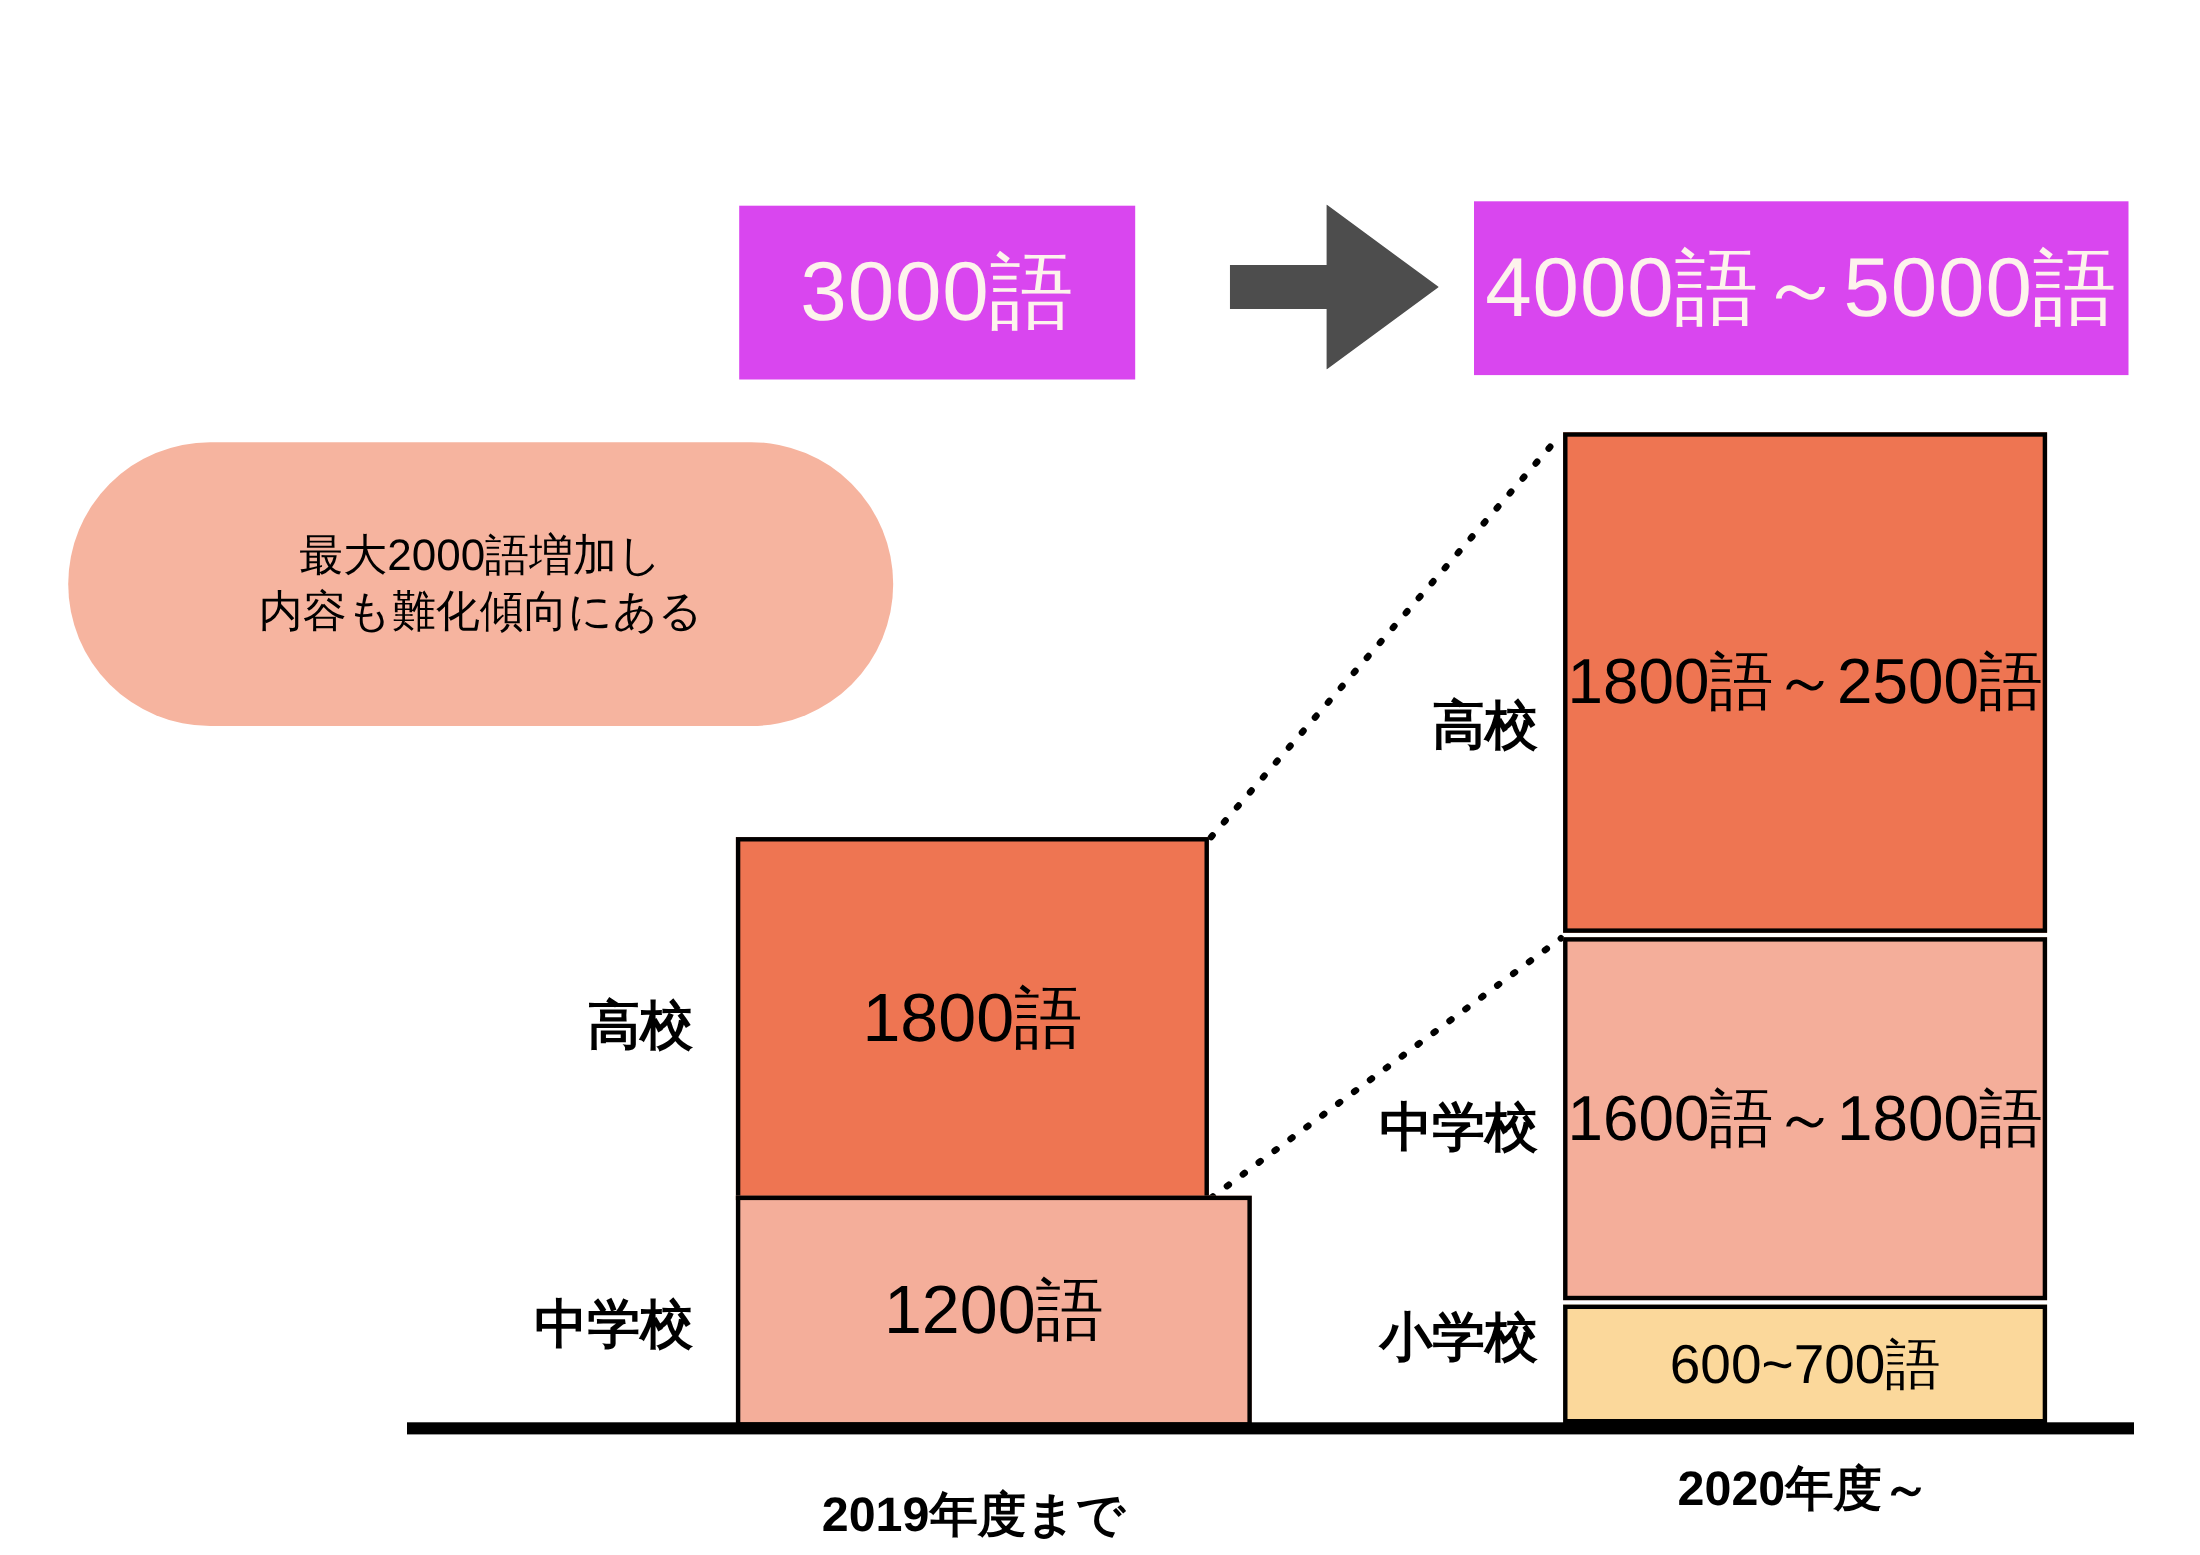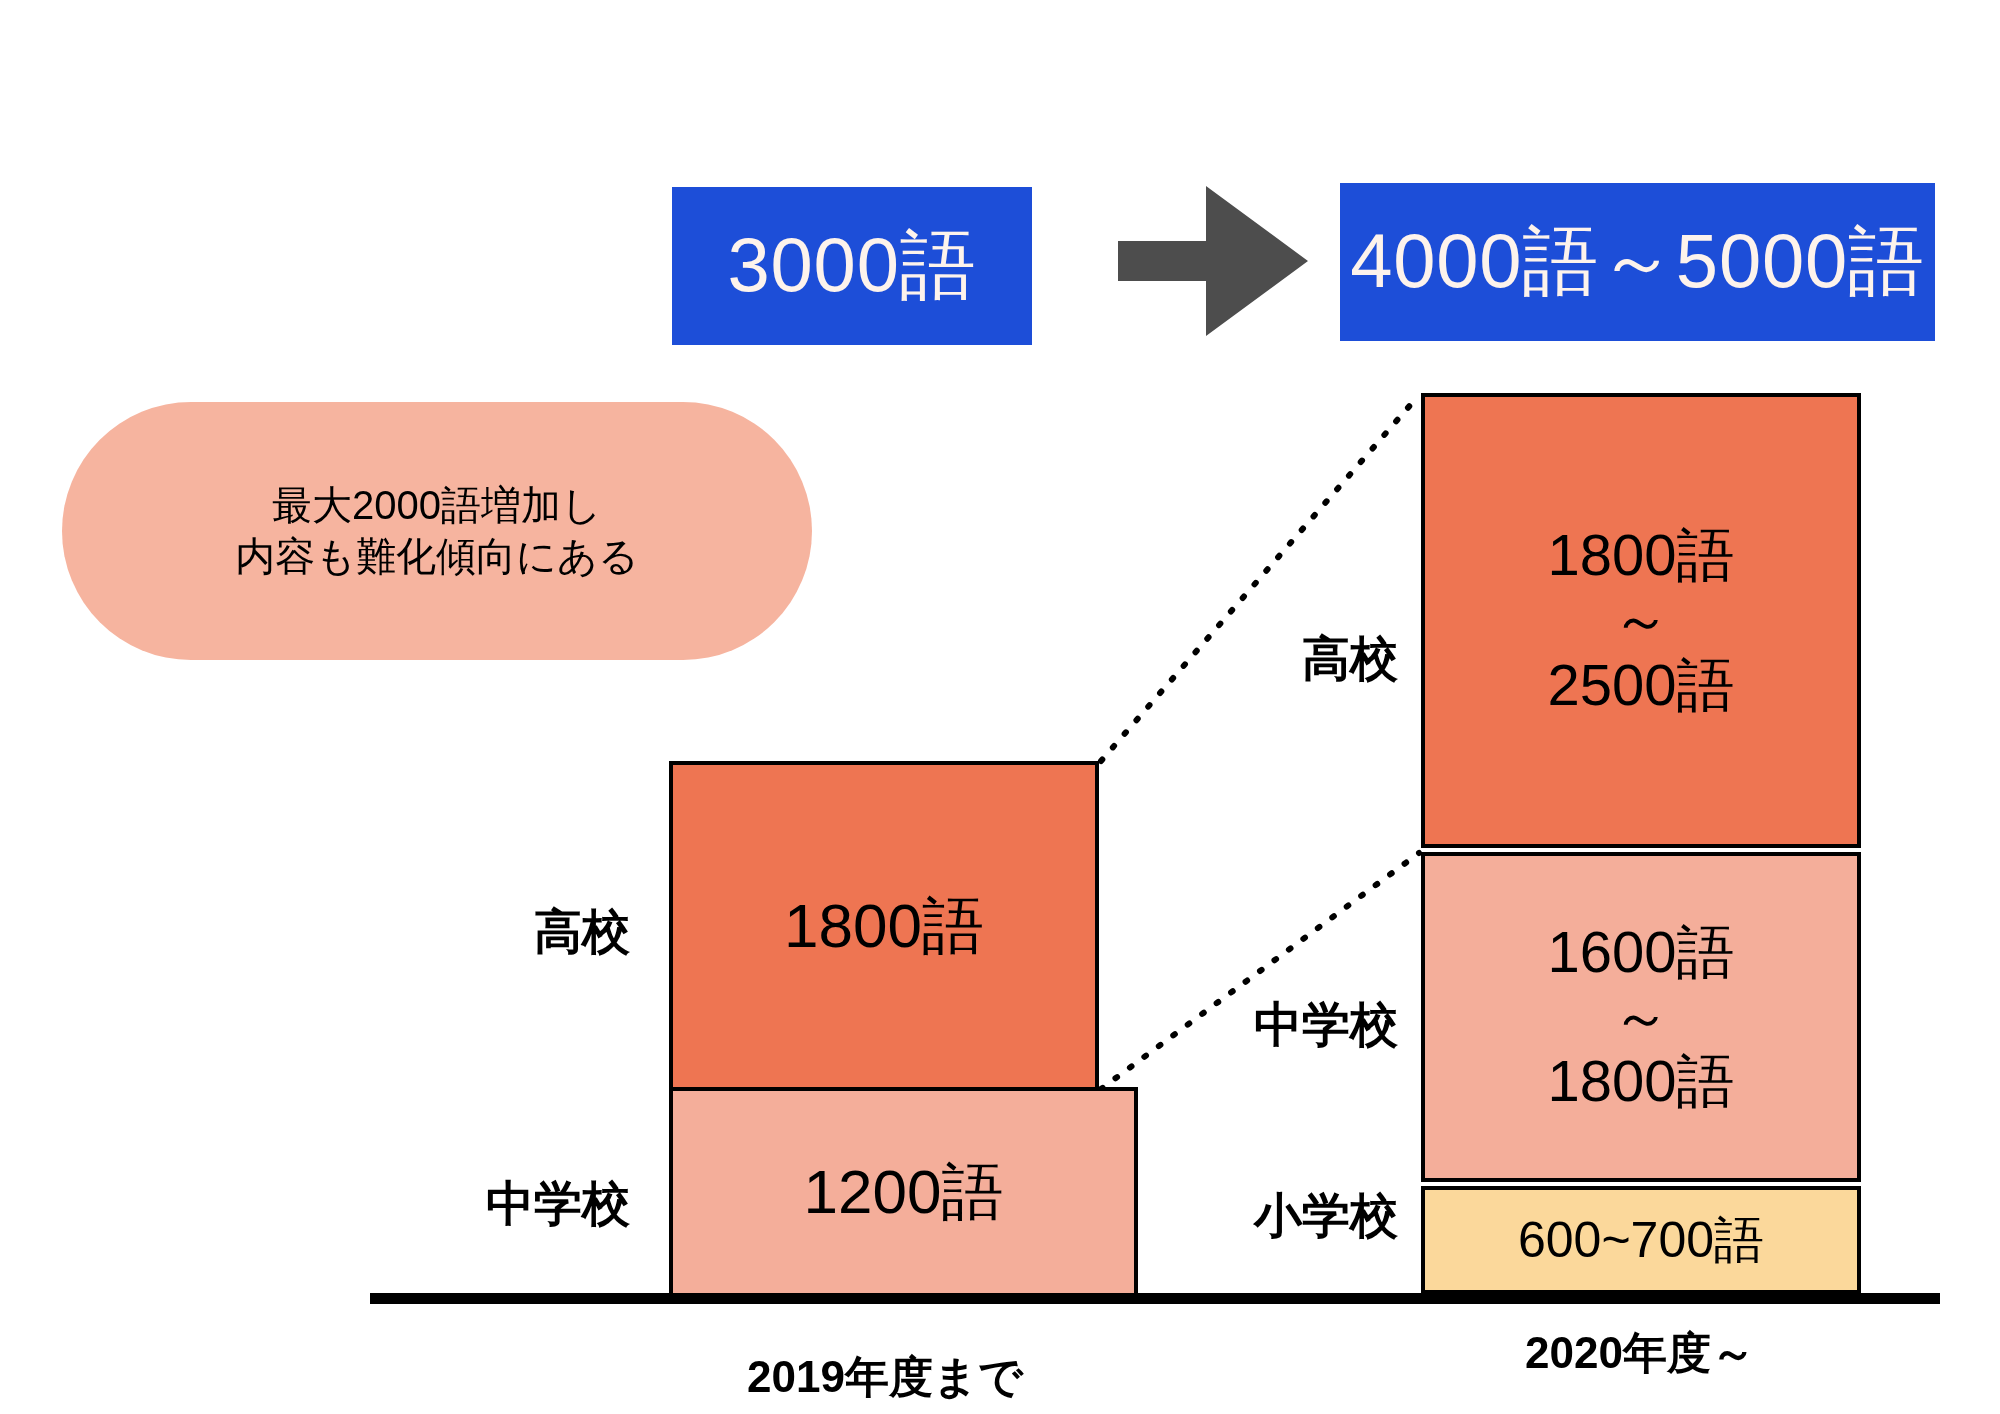--- a/index.html
+++ b/index.html
@@ -8,21 +8,21 @@
     background:#ffffff;
     font-family:"Liberation Sans","DejaVu Sans",sans-serif;
     overflow:hidden;
     position:relative;
   }
   #stage{position:absolute;left:0;top:0;width:2000px;height:1414px;}
 
   
   .banner{
     position:absolute;
-    background:#1d4ed8;
+    background:#d946ef;
     color:#FDF3EC;
     display:flex;align-items:center;justify-content:center;
     font-weight:400;
     letter-spacing:0.01em;
     white-space:nowrap;
   }
   #banner-before{left:672px;top:187px;width:360px;height:158px;font-size:76px;}
   #banner-after{left:1340px;top:183px;width:595px;height:158px;font-size:76px;}
 
   #arrow-icon{position:absolute;left:1118px;top:186px;width:190px;height:150px;}
@@ -37,21 +37,21 @@
   }
   #callout .line{font-size:40px;line-height:1.28;white-space:nowrap;}
 
   
   #baseline{position:absolute;left:370px;top:1293px;width:1570px;height:11px;background:#000;}
 
   .bar-seg{
     position:absolute;
     border:4px solid #000;
     box-sizing:border-box;
-    display:flex;flex-direction:column;
+    display:flex;flex-direction:row;
     align-items:center;justify-content:center;
     color:#000;
     white-space:nowrap;
     text-align:center;
   }
   .seg-line{line-height:1.12;}
 
   .cat-label{
     position:absolute;
     color:#000;

